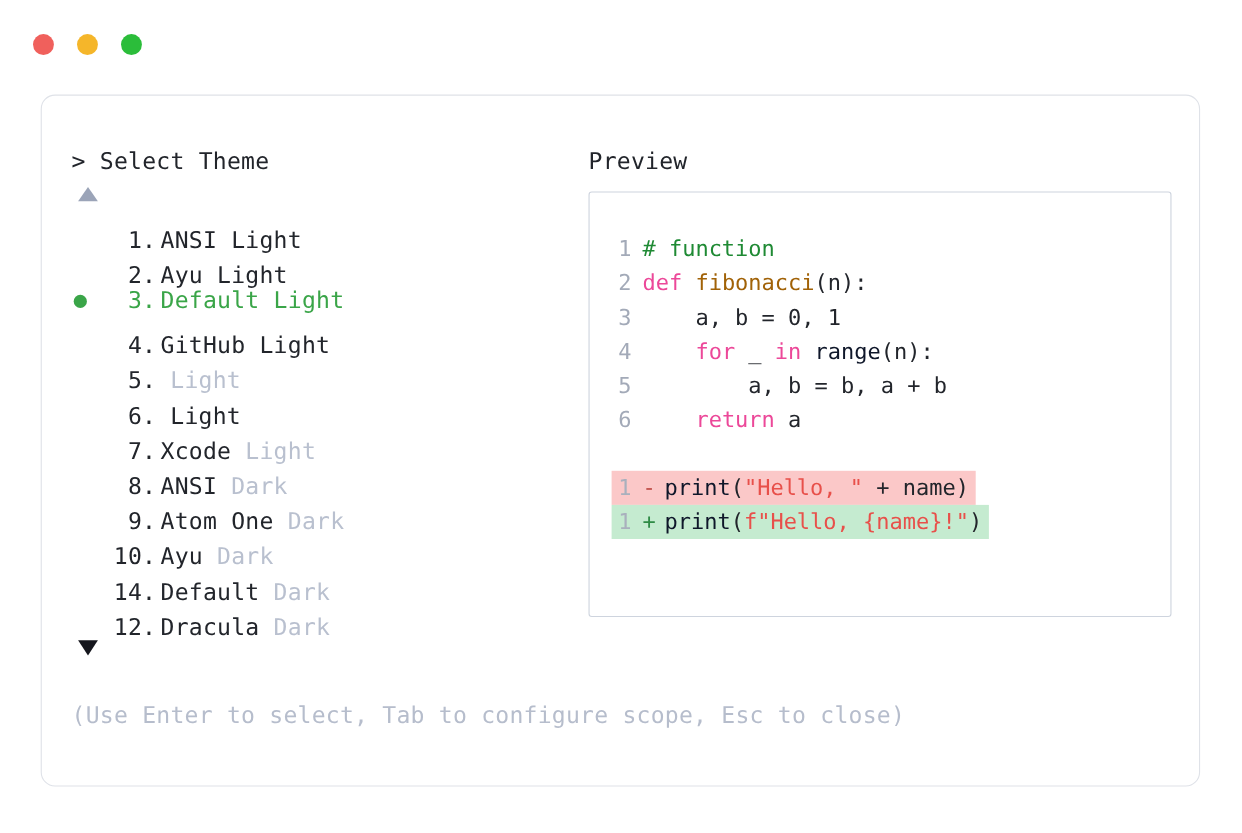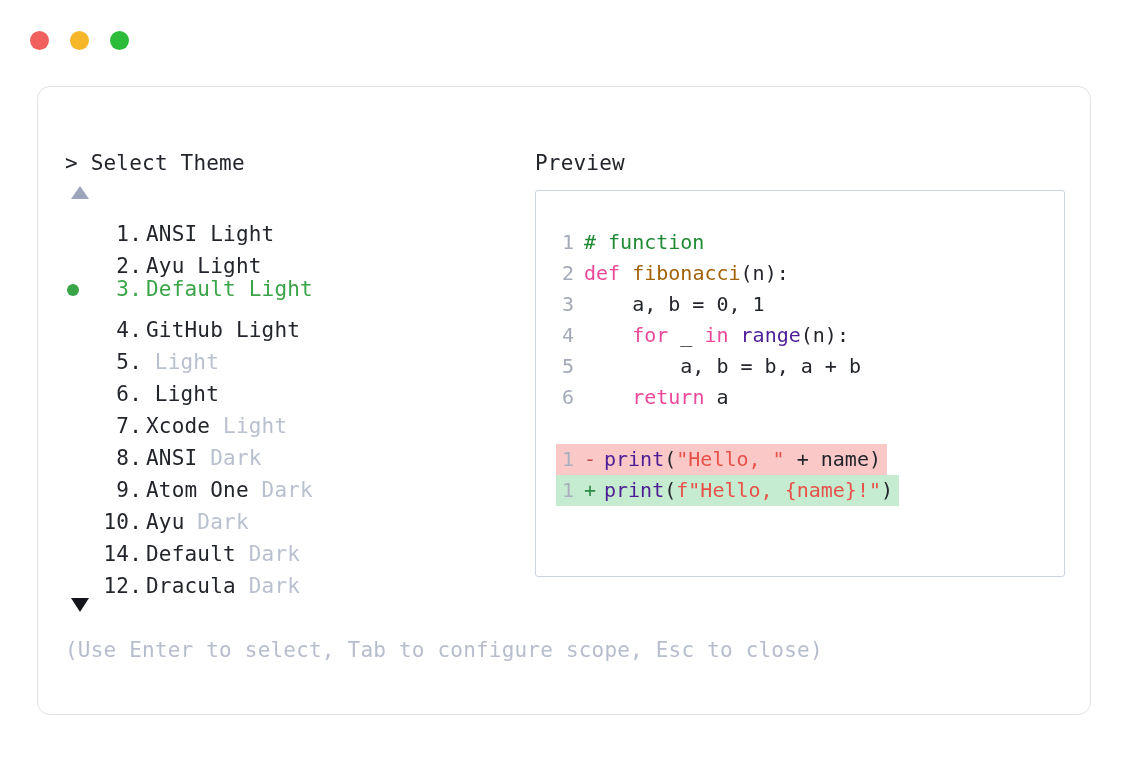--- a/index.html
+++ b/index.html
@@ -51,21 +51,21 @@
     left: 0;
     top: 0;
     right: 0;
     bottom: 0;
   }
 
   
   .columns {
     position: absolute;
     left: 0;
-    top: 16px;
+    top: 0;
     right: 0;
     height: 520px;
   }
 
   .col-left {
     position: absolute;
     left: 27px;
     top: 46px;
     width: 460px;
   }
@@ -203,21 +203,21 @@
     color: #a3aab8;
     margin-right: 10px;
   }
   .code-text { color: #22252b; }
 
   .tok-comment  { color: #1f8a34; }
   .tok-keyword  { color: #ec4899; }
   .tok-func     { color: #a16207; }
   .tok-string   { color: #e8504a; }
   .tok-plain    { color: #22252b; }
-  .tok-builtin  { color: #4c1d95; }
+  .tok-builtin  { color: #0f172a; }
 
   .code-gap { height: 31px; }
 
   
   .diff-block {
     font-size: 20px;
     line-height: 31px;
     white-space: pre;
     padding-left: 20px;
   }

